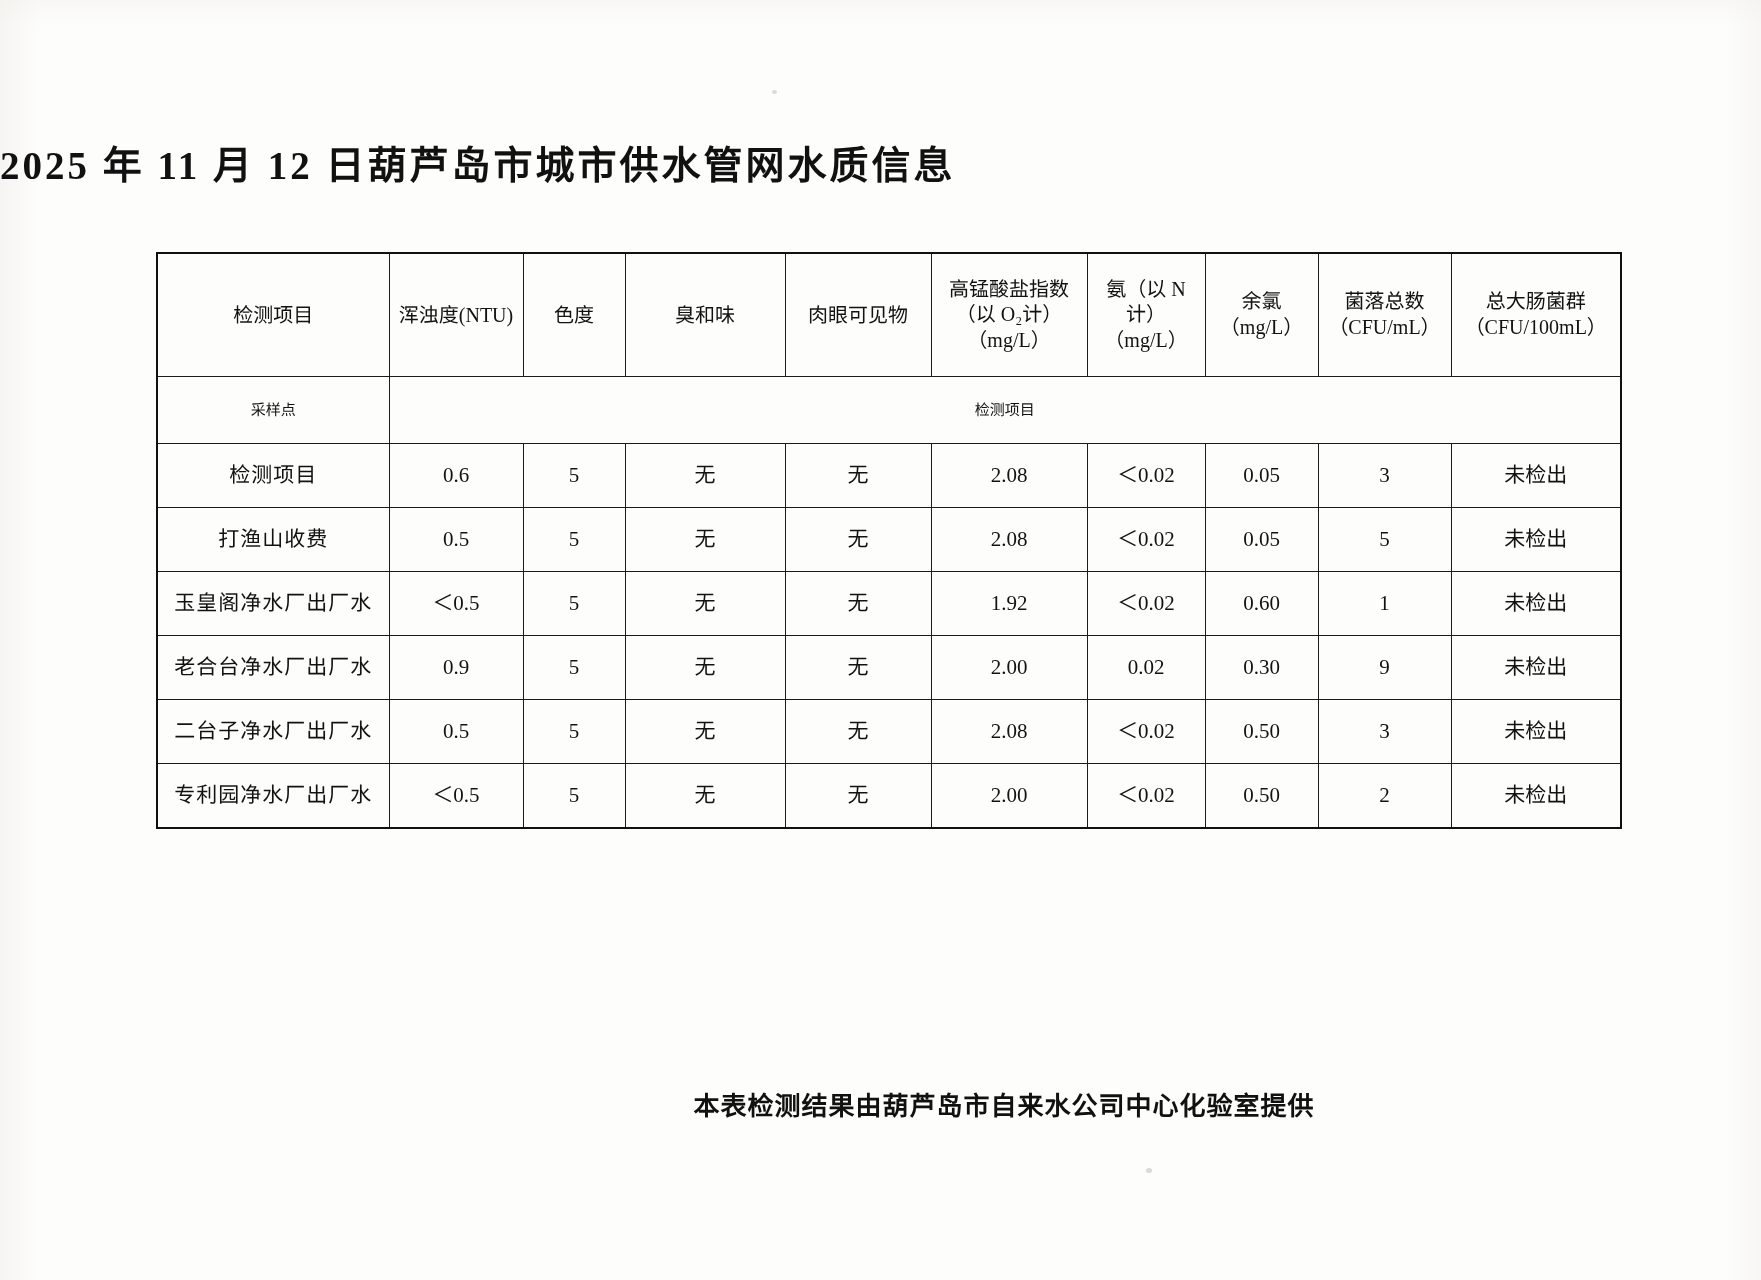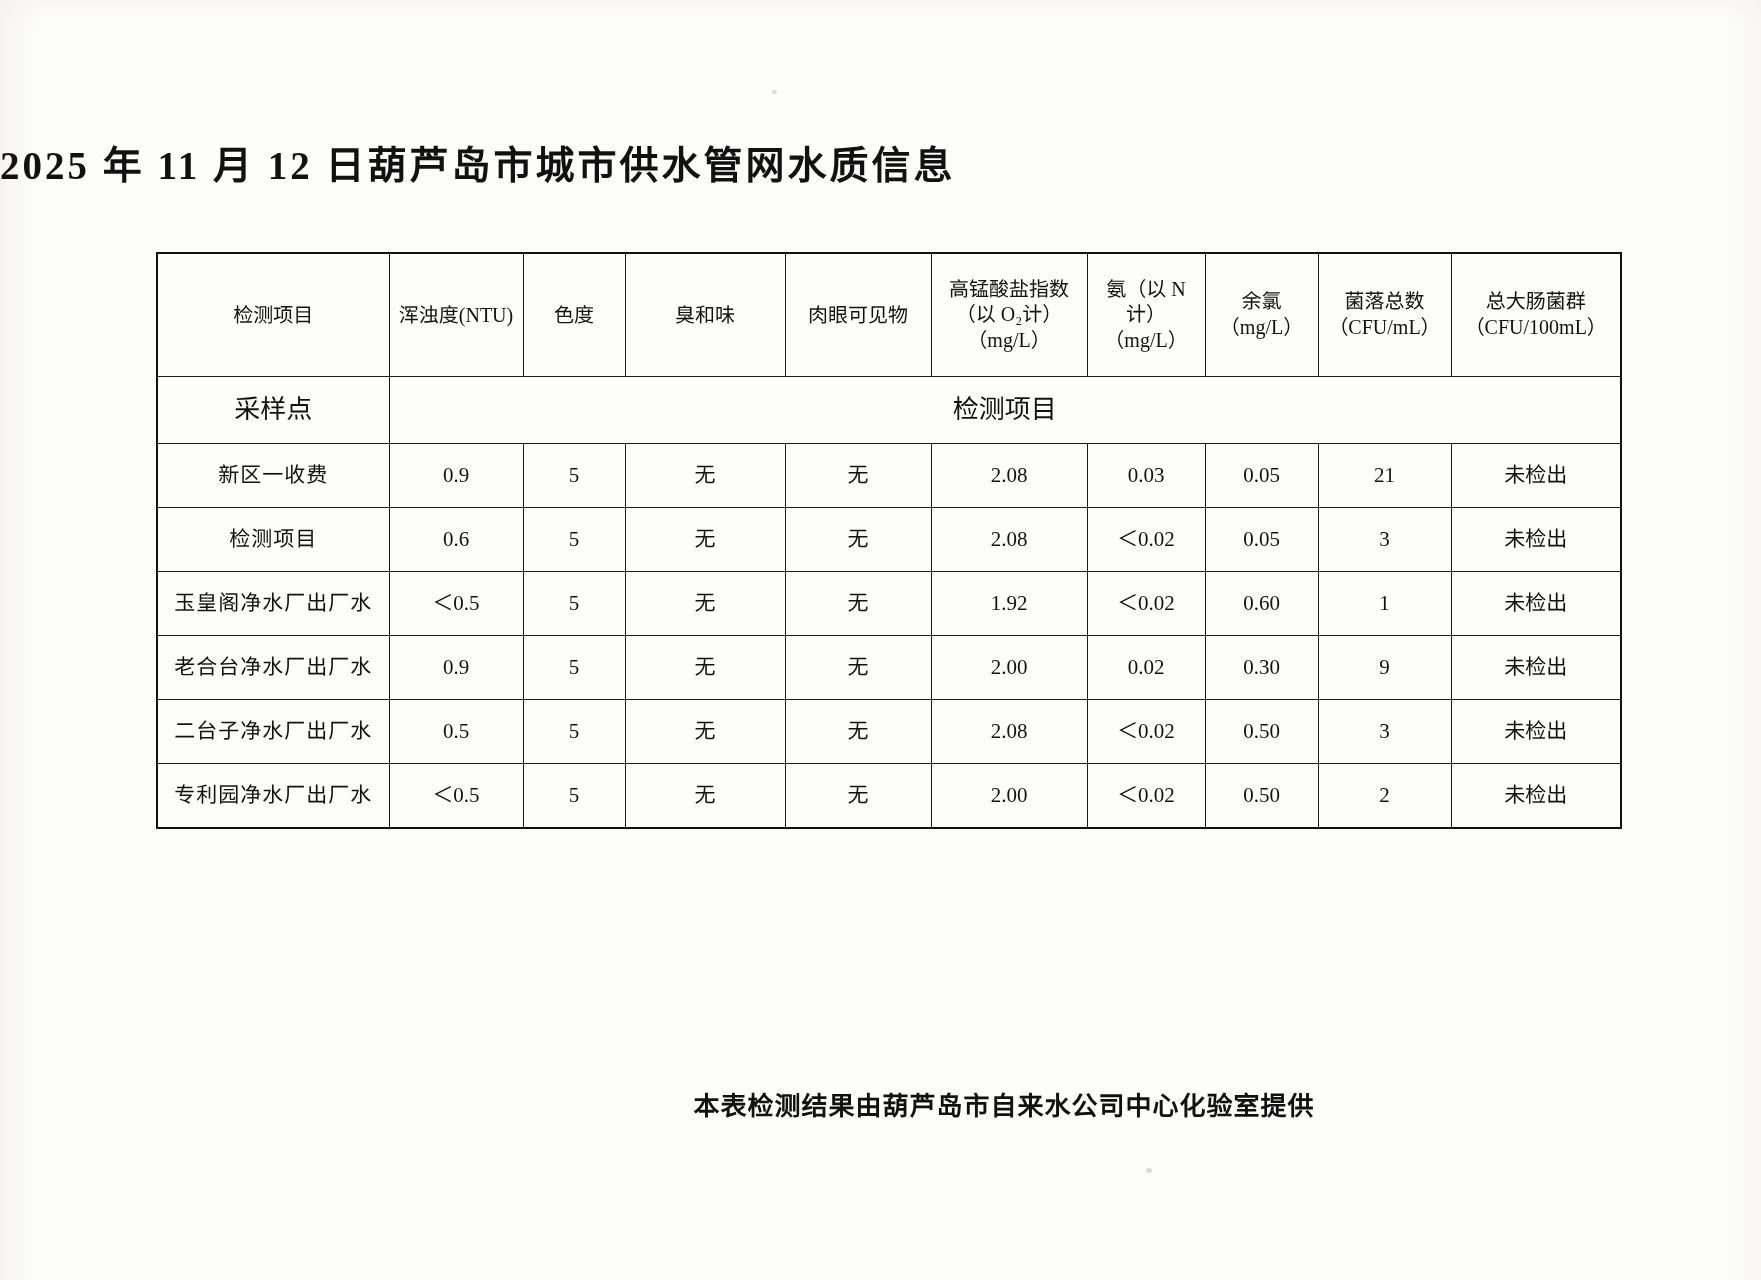--- a/index.html
+++ b/index.html
@@ -90,21 +90,21 @@
   tr.head-row td {
     height: 118px;
     font-size: 20px;
   }
   tr.limit-row td {
     height: 63px;
     font-size: 21px;
   }
   tr.sample-head-row td {
     height: 62px;
-    font-size: 26px;
+    font-size: 15px;
   }
   tr.data-row td {
     height: 59px;
     font-size: 21px;
   }
   .hdr-multi {
     display: block;
     line-height: 1.28;
   }
   .sitename { letter-spacing: 1px; }
@@ -184,46 +184,46 @@
           </td>
         </tr>
 
 
         <tr class="sample-head-row">
           <td>采样点</td>
           <td colspan="9">检测项目</td>
         </tr>
 
 
-        <tr class="data-row">
-          <td class="sitename">新区一收费</td>
-          <td>0.9</td>
-          <td>5</td>
-          <td>无</td>
-          <td>无</td>
-          <td>2.08</td>
-          <td>0.03</td>
-          <td>0.05</td>
-          <td>21</td>
-          <td>未检出</td>
-        </tr>
 
         <tr class="data-row">
           <td class="sitename">检测项目</td>
           <td>0.6</td>
           <td>5</td>
           <td>无</td>
           <td>无</td>
           <td>2.08</td>
           <td>＜0.02</td>
           <td>0.05</td>
           <td>3</td>
           <td>未检出</td>
         </tr>
 
+        <tr class="data-row">
+          <td class="sitename">打渔山收费</td>
+          <td>0.5</td>
+          <td>5</td>
+          <td>无</td>
+          <td>无</td>
+          <td>2.08</td>
+          <td>＜0.02</td>
+          <td>0.05</td>
+          <td>5</td>
+          <td>未检出</td>
+        </tr>
 
         <tr class="data-row">
           <td class="sitename">玉皇阁净水厂出厂水</td>
           <td>＜0.5</td>
           <td>5</td>
           <td>无</td>
           <td>无</td>
           <td>1.92</td>
           <td>＜0.02</td>
           <td>0.60</td>

